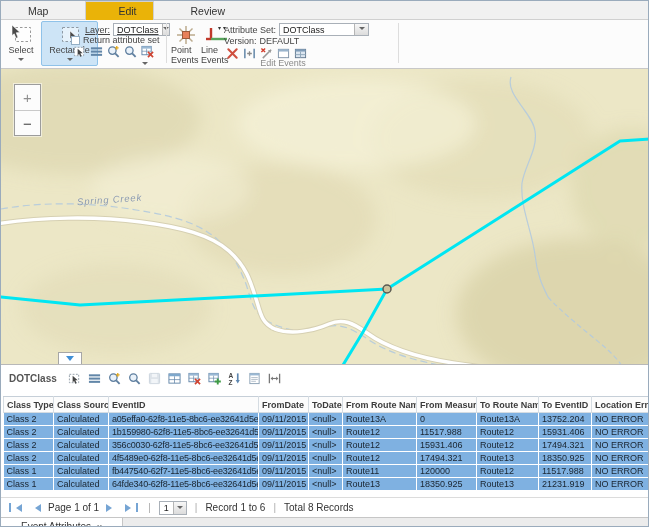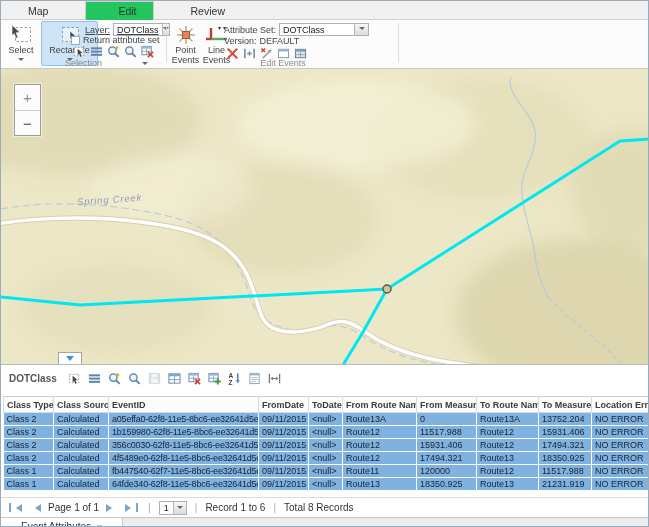--- a/index.html
+++ b/index.html
@@ -3,27 +3,27 @@
 <meta charset="utf-8">
 <style>
   html,body{margin:0;padding:0;background:#dfe3e8;font-family:"Liberation Sans",sans-serif;}
   *{box-sizing:border-box;}
   .window{position:relative;width:649px;height:527px;background:#fff;border:1px solid #9aabbc;overflow:hidden;}
 
   
   .ribbon{height:68px;border-bottom:1px solid #c8c8c8;background:#fcfcfc;}
   .ribbon-tabs{height:19px;background:#f1f1f1;border-bottom:1px solid #d0d0d0;display:flex;padding-left:10px;gap:20px;}
   .rtab{padding:3px 16px 2px;font-size:10.5px;color:#333;border:1px solid transparent;border-bottom:none;cursor:default;}
-  .rtab.active{background:#22c55e;border-color:#d0d0d0;margin-bottom:-1px;padding-left:32px;}
+  .rtab.active{background:#eab308;border-color:#d0d0d0;margin-bottom:-1px;padding-left:32px;}
   .ribbon-content{position:relative;height:48px;background:#fcfcfc;font-size:9px;color:#444;}
   .tool-btn{position:absolute;display:flex;flex-direction:column;align-items:center;justify-content:flex-start;padding-top:2px;border:1px solid transparent;border-radius:2px;}
   .tool-btn .tool-icon{width:24px;height:22px;}
   .tool-btn .tool-icon svg{width:100%;height:100%;display:block;}
   .tool-btn.active{background:#cde4f6;border-color:#8fc2e9;}
-  .tool-label{font-size:9px;color:#444;line-height:1.1;text-align:center;}
+  .tool-label{font-size:9px;color:#444;line-height:1.1;}
   .caret{width:0;height:0;border:3px solid transparent;border-top-color:#666;margin-top:2px;}
   .ctl-row{position:absolute;display:flex;align-items:center;gap:3px;}
   .dd{display:flex;align-items:stretch;height:13px;background:#fff;border:1px solid #a9b0b8;}
   .dd .dd-txt{padding:1px 3px 0;font-size:9px;color:#222;white-space:nowrap;}
   .dd .dd-btn{width:14px;background:linear-gradient(#f7f7f7,#dcdcdc);border-left:1px solid #b5b5b5;display:flex;align-items:center;justify-content:center;}
   .dd .dd-btn .caret{margin-top:0;}
   .chkbox{width:9px;height:9px;background:#fff;border:1px solid #93aec4;display:inline-block;}
   .icon{width:13px;height:13px;display:inline-block;}
   .icon svg{width:100%;height:100%;display:block;}
   .icon.dim{opacity:.55;}
@@ -140,21 +140,20 @@
             <svg viewBox="0 0 14 14">
               <rect x="1" y="1.5" width="10" height="9" fill="#fff" stroke="#6286a8"></rect>
               <rect x="1" y="1.5" width="10" height="2.4" fill="#9ab8d4"></rect>
               <line x1="1" y1="6.7" x2="11" y2="6.7" stroke="#6286a8" stroke-width=".7"></line>
               <line x1="6" y1="4" x2="6" y2="10.5" stroke="#6286a8" stroke-width=".7"></line>
               <path d="M7.5,7.5 L13,13 M13,7.5 L7.5,13" stroke="#cf4432" stroke-width="1.8"></path>
             </svg>
           </span>
         </div>
       <span class="caret" style="position:absolute;left:141px;top:40px;"></span>
-      <div class="grp-label" style="left:0;width:165px;top:38px;">Selection</div>
       <div class="vdiv" style="left:165px;"></div>
 
       <div class="tool-btn" style="left:169px;top:1px;width:31px;height:45px;">
         <span class="tool-icon">
             <svg viewBox="0 0 24 22">
               <g stroke="#bcab8e" stroke-width="1.5">
                 <line x1="12" y1="2" x2="12" y2="20"></line>
                 <line x1="3" y1="11" x2="21" y2="11"></line>
                 <line x1="5.5" y1="4.5" x2="18.5" y2="17.5"></line>
                 <line x1="18.5" y1="4.5" x2="5.5" y2="17.5"></line>
@@ -378,21 +377,21 @@
           <thead>
             <tr>
               <th>Class Type</th>
               <th>Class Source</th>
               <th>EventID</th>
               <th>FromDate</th>
               <th>ToDate</th>
               <th>From Route Name</th>
               <th>From Measure</th>
               <th>To Route Name</th>
-              <th>To Measure</th>
+              <th>To EventID</th>
               <th>Location Error</th>
             </tr>
           </thead>
           <tbody>
             <tr>
               <td>Class 2</td>
               <td>Calculated</td>
               <td class="evid">a05effa0-62f8-11e5-8bc6-ee32641d5ec9</td>
               <td>09/11/2015</td>
               <td>&lt;null&gt;</td>

